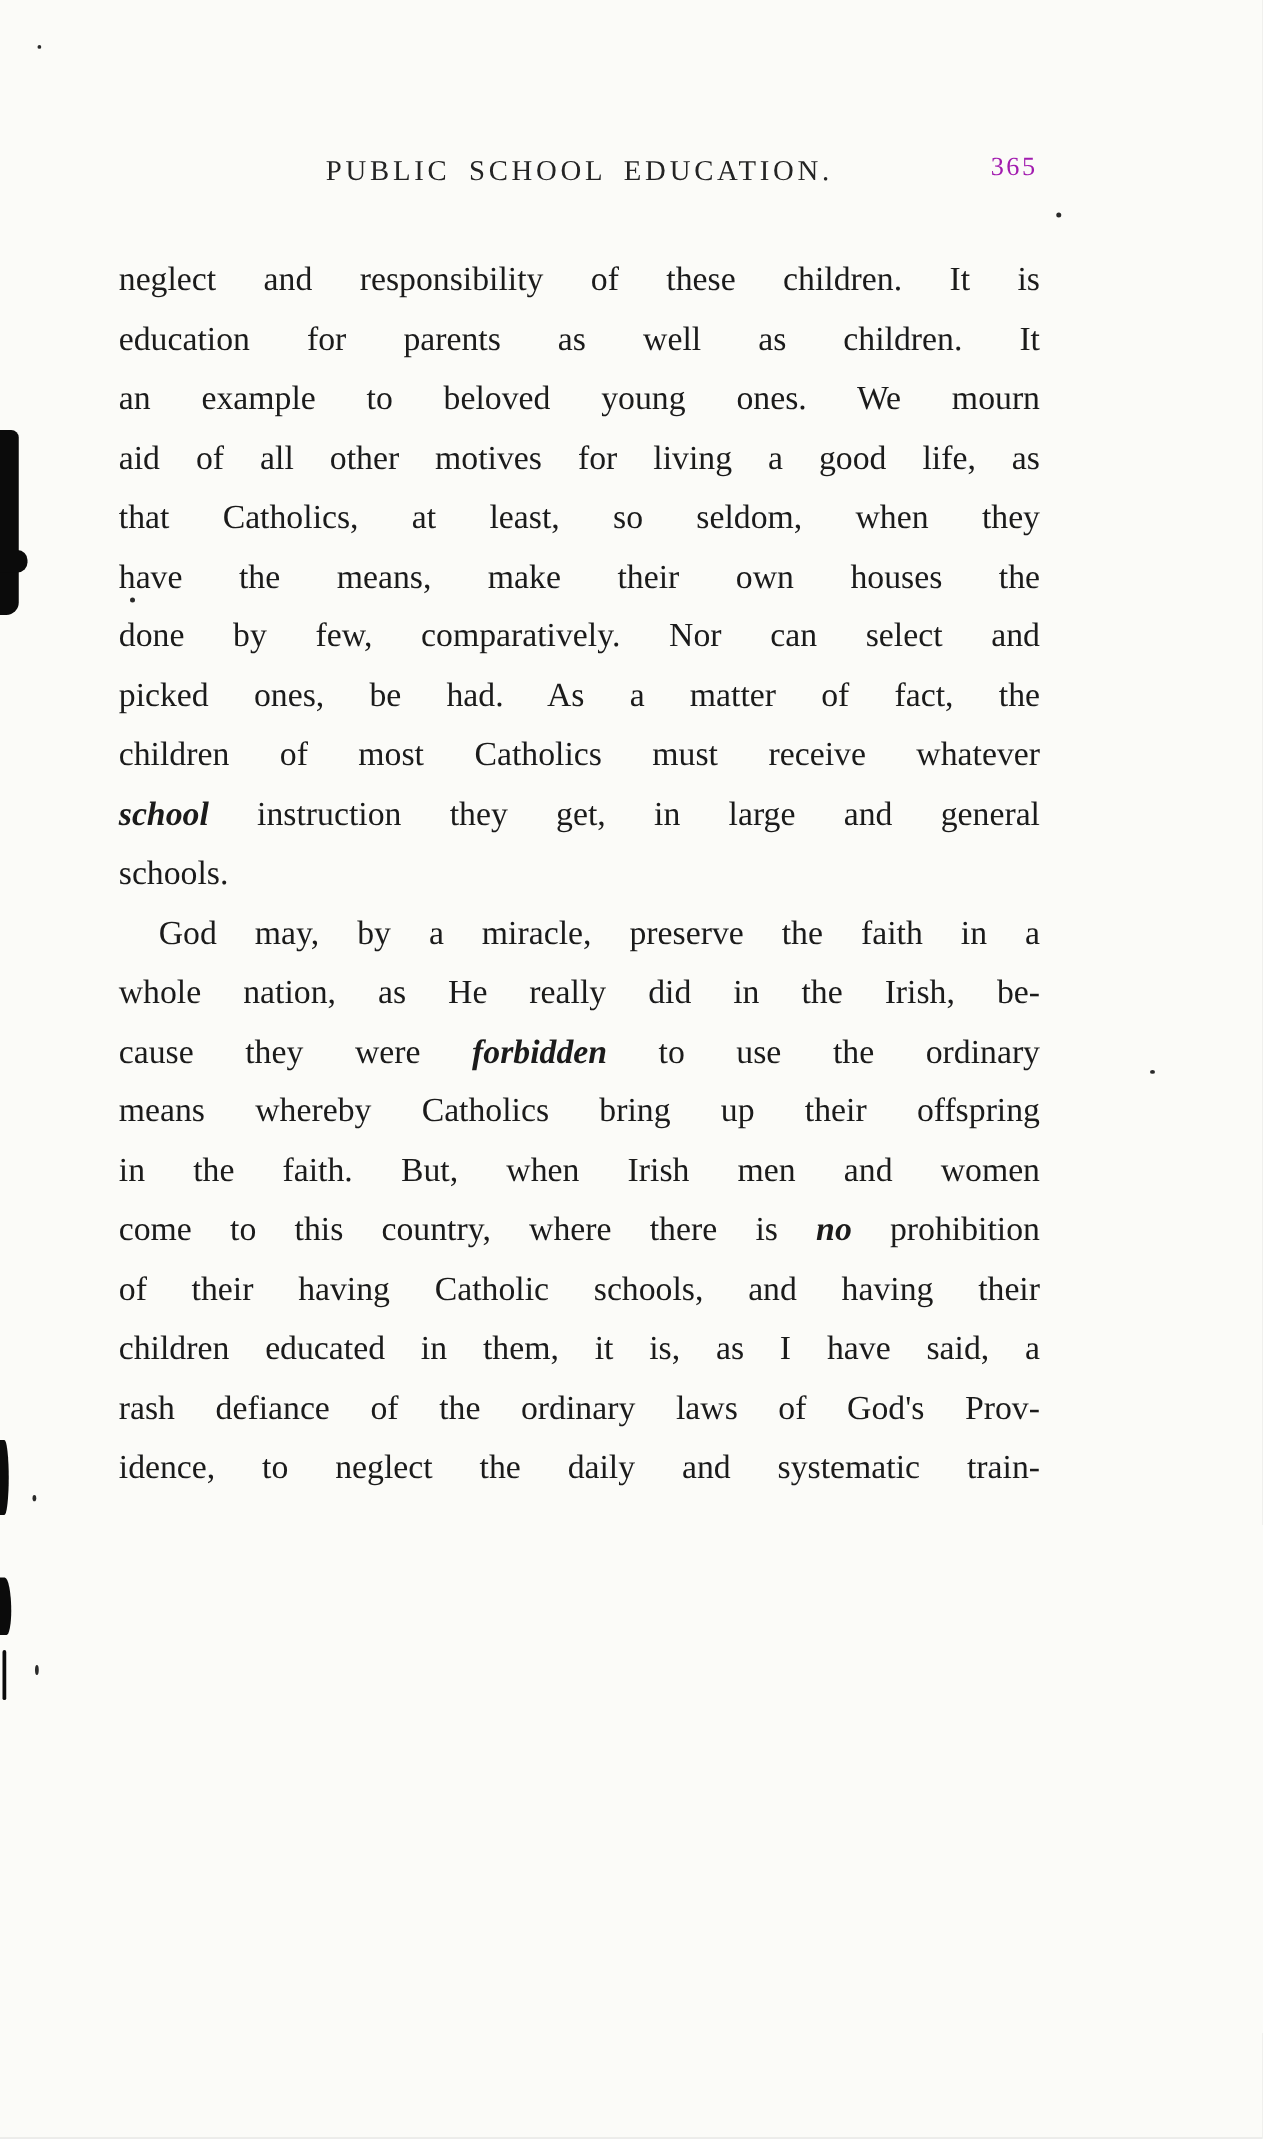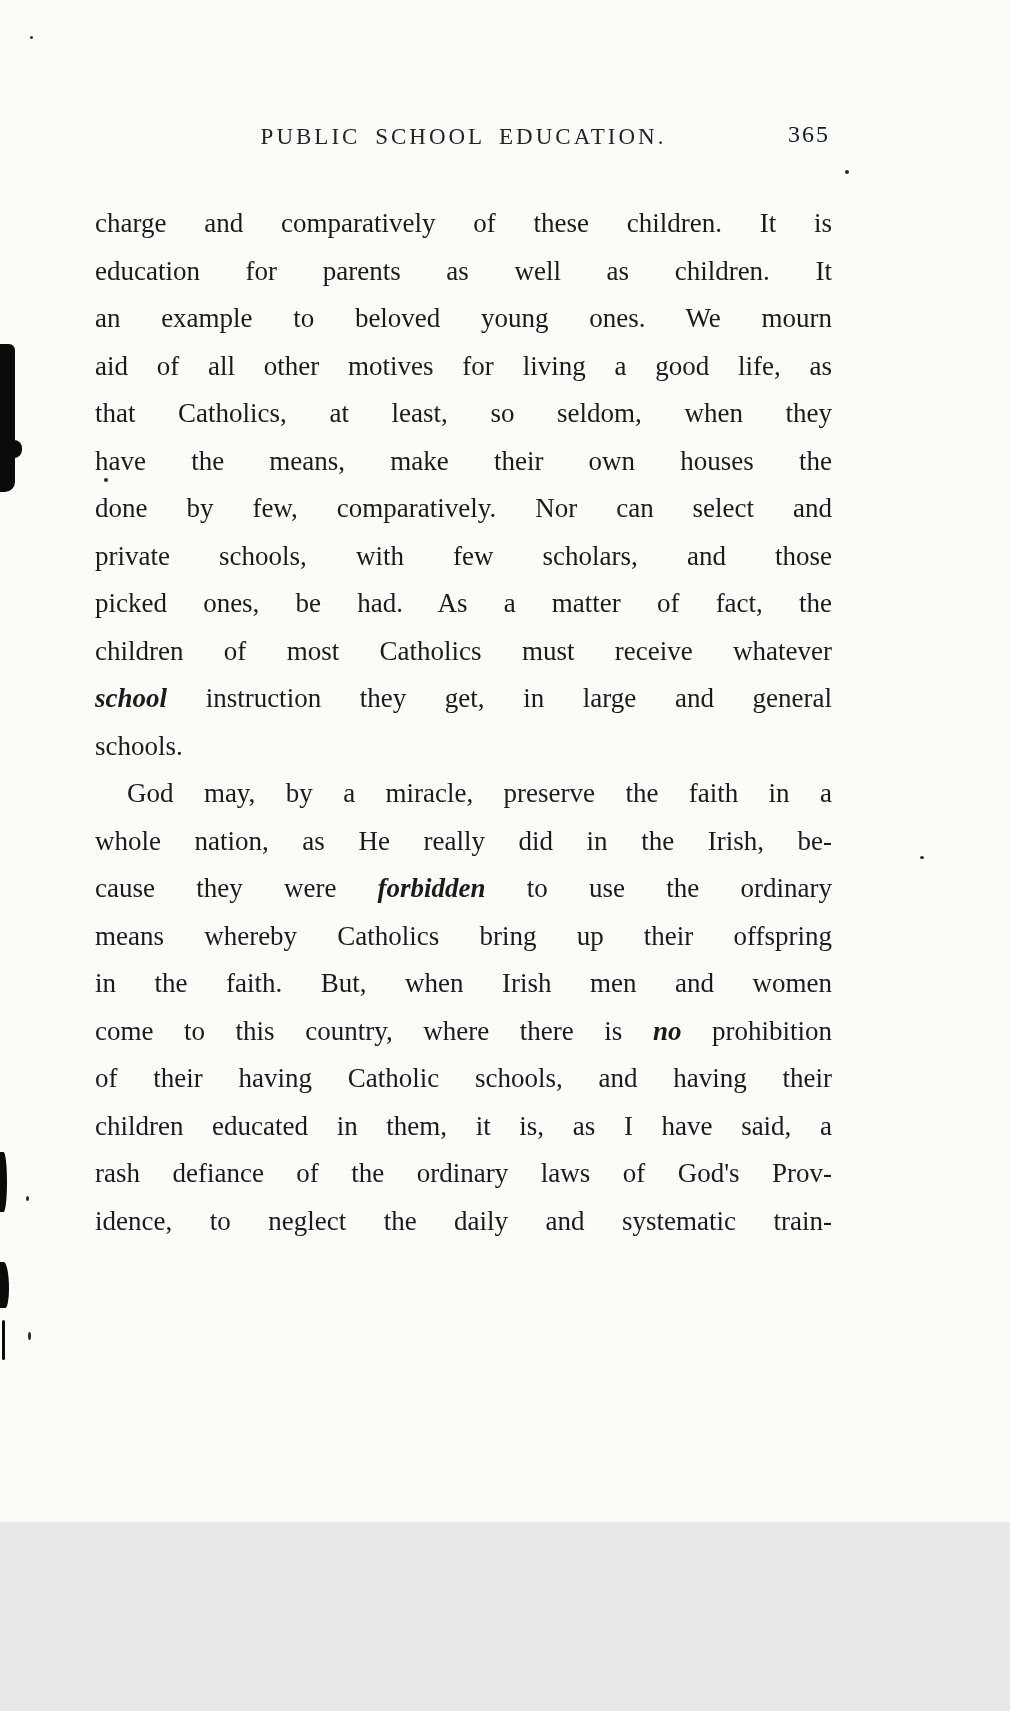--- a/index.html
+++ b/index.html
@@ -3,21 +3,21 @@
 <meta charset="utf-8">
 <style>
   html, body {
     margin: 0;
     padding: 0;
     background: #e8e8e6;
   }
   .page {
     position: relative;
     width: 1010px;
-    height: 1522px;
+    height: 1710px;
     margin: 0 auto;
     background: #fbfbf8;
     color: #1c1c1c;
     font-family: "Liberation Serif", "DejaVu Serif", serif;
     overflow: hidden;
   }
   .content {
     position: absolute;
     left: 95px;
     top: 124px;
@@ -34,23 +34,23 @@
     text-align: center;
     font-size: 23px;
     letter-spacing: 3px;
     word-spacing: 6px;
     color: #242424;
   }
   .page-number {
     position: absolute;
     right: 2px;
     top: -3px;
-    font-size: 24px;
+    font-size: 21px;
     letter-spacing: 2px;
-    color: #0f172a;
+    color: #a21caf;
   }
   .text-block {
     margin-top: 32px;
     font-size: 27px;
     line-height: 47.5px;
     color: #1b1b1b;
   }
   .paragraph { margin: 0; }
   .line {
     text-align: justify;
@@ -141,28 +141,27 @@
   <div class="content">
 
     <div class="running-head">
       <div class="running-title">PUBLIC SCHOOL EDUCATION.</div>
       <div class="page-number">365</div>
     </div>
 
     <div class="text-block">
 
     <div class="paragraph">
-          <div class="line justify"><span class="run">charge and comparatively of these children.  It is</span></div>
+          <div class="line justify"><span class="run">neglect and responsibility of these children.  It is</span></div>
           <div class="line justify"><span class="run">education for parents as well as children.  It</span></div>
           <div class="line justify"><span class="run">an example to beloved young ones.  We mourn</span></div>
           <div class="line justify"><span class="run">aid of all other motives for living a good life, as</span></div>
           <div class="line justify"><span class="run">that Catholics, at least, so seldom, when they</span></div>
           <div class="line justify"><span class="run">have the means, make their own houses the</span></div>
           <div class="line justify"><span class="run">done by few, comparatively.  Nor can select and</span></div>
-          <div class="line justify"><span class="run">private schools, with few scholars, and those</span></div>
           <div class="line justify"><span class="run">picked ones, be had.  As a matter of fact, the</span></div>
           <div class="line justify"><span class="run">children of most Catholics must receive whatever</span></div>
           <div class="line justify"><span class="run italic">school</span><span class="run"> instruction they get, in large and general</span></div>
           <div class="line"><span class="run">schools.</span></div>
         </div>
         <div class="paragraph">
           <div class="line justify indent"><span class="run">God may, by a miracle, preserve the faith in a</span></div>
           <div class="line justify"><span class="run">whole nation, as He really did in the Irish, be-</span></div>
           <div class="line justify"><span class="run">cause they were </span><span class="run italic">forbidden</span><span class="run"> to use the ordinary</span></div>
           <div class="line justify"><span class="run">means whereby Catholics bring up their offspring</span></div>

